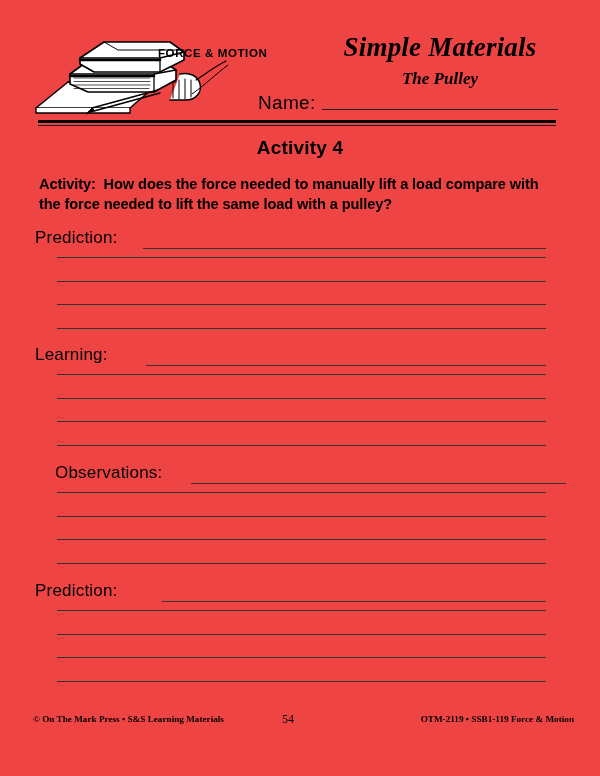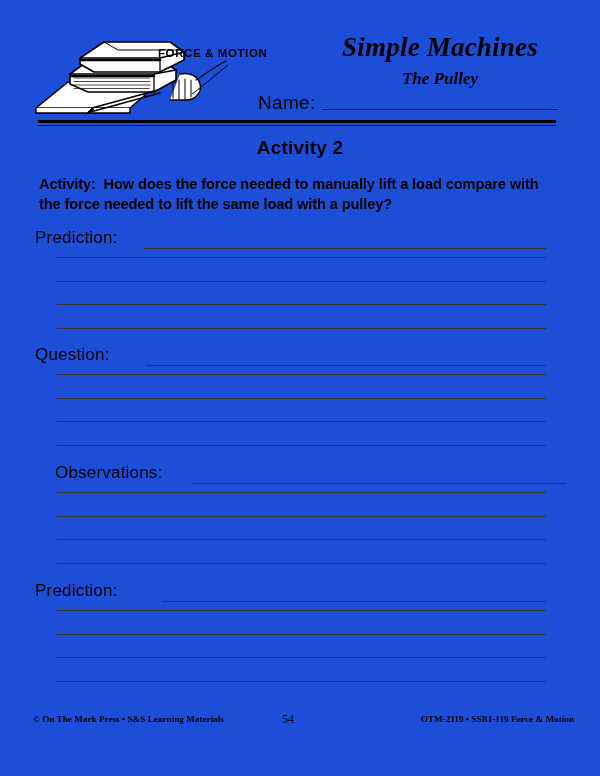--- a/index.html
+++ b/index.html
@@ -12,21 +12,21 @@
     height: 776px;
     position: relative;
     font-family: "Liberation Sans", sans-serif;
     color: #000000;
     overflow: hidden;
   }
 
   .page {
     position: absolute;
     inset: 0;
-    background: #1d4ed8;
+    background: #ef4444;
   }
 
   
   .header {
     position: absolute;
     left: 0;
     top: 0;
     width: 600px;
     height: 128px;
   }
@@ -235,53 +235,53 @@
           <path d="M161 50 L161 67" stroke-width="1"></path>
 
           <path d="M166 50 C178 42 186 36 196 31" stroke-width="1.2"></path>
           <path d="M162 64 C176 54 186 44 198 35" stroke-width="1.0"></path>
         </g>
       </svg>
       <div style="position:absolute; left:128px; top:17px; font-family:'Liberation Sans', sans-serif; font-size:11.5px; font-weight:600; letter-spacing:0.6px; white-space:nowrap;">FORCE &amp; MOTION</div>
     </div>
 
     <div class="title-block">
-      <div class="title-main">Simple Machines</div>
+      <div class="title-main">Simple Materials</div>
       <div class="title-sub">The Pulley</div>
     </div>
 
     <div class="name-row">
       <span class="name-label">Name:</span>
       <span class="name-line"></span>
     </div>
 
     <div class="rule-thick"></div>
     <div class="rule-thin"></div>
   </div>
 
-  <div class="activity-title">Activity 2</div>
+  <div class="activity-title">Activity 4</div>
 
   <div class="question">
     <span class="q-label">Activity:</span><span>&nbsp; </span><span>How does the force needed to manually lift a load compare with the force needed to lift the same load with a pulley?</span>
   </div>
 
   <div id="sections-root">
       <div class="section" style="top: 228px;">
         <div class="section-head">
           <div class="section-label">Prediction:</div>
           <div class="section-headline" style="left: 143px; width: 403px;"></div>
         </div>
         <div class="ruled-line" style="top: 29px; left: 57px; width: 489px;"></div>
         <div class="ruled-line" style="top: 52.5px; left: 57px; width: 489px;"></div>
         <div class="ruled-line" style="top: 76px; left: 57px; width: 489px;"></div>
         <div class="ruled-line" style="top: 99.5px; left: 57px; width: 489px;"></div>
       </div>
       <div class="section" style="top: 345px;">
         <div class="section-head">
-          <div class="section-label">Question:</div>
+          <div class="section-label">Learning:</div>
           <div class="section-headline" style="left: 146px; width: 400px;"></div>
         </div>
         <div class="ruled-line" style="top: 29px; left: 57px; width: 489px;"></div>
         <div class="ruled-line" style="top: 52.5px; left: 57px; width: 489px;"></div>
         <div class="ruled-line" style="top: 76px; left: 57px; width: 489px;"></div>
         <div class="ruled-line" style="top: 99.5px; left: 57px; width: 489px;"></div>
       </div>
       <div class="section" style="top: 463px; padding-left: 20px;">
         <div class="section-head">
           <div class="section-label">Observations:</div>

